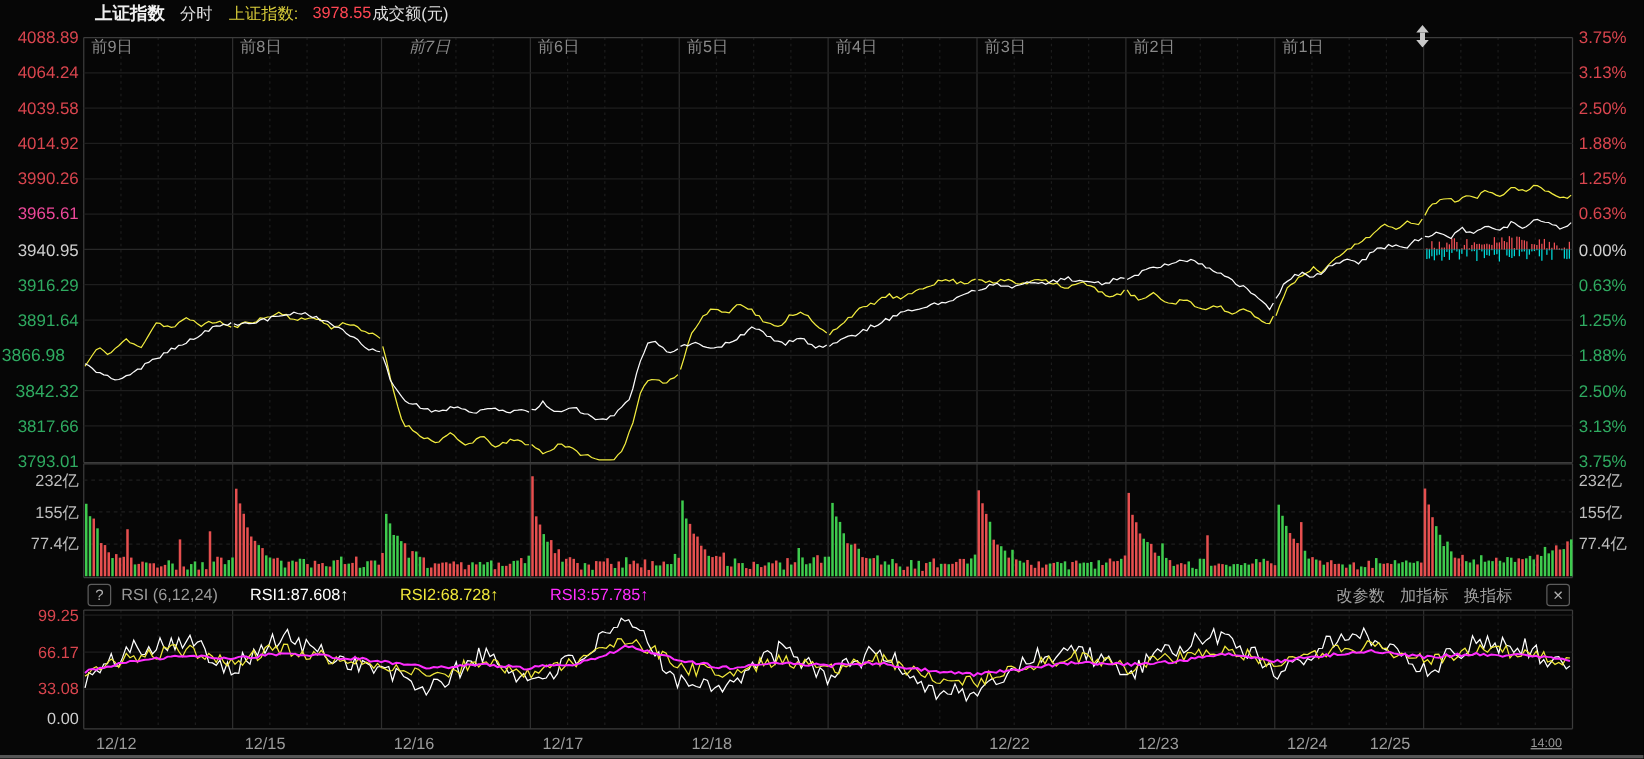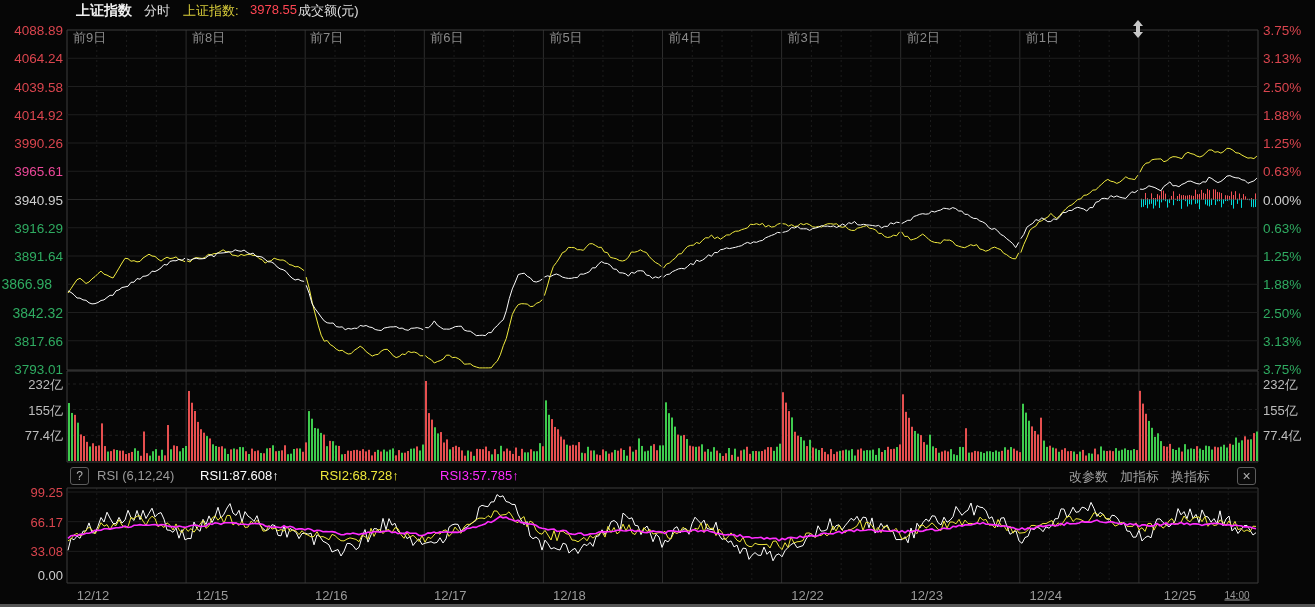--- a/index.html
+++ b/index.html
@@ -747,21 +747,21 @@
       <div class="lbl vc" style="left: 1263px; top: 227.75px; color: rgb(47, 171, 97); font-size: 13.5px;">0.63%</div>
       <div class="lbl vc" style="left: 1263px; top: 256px; color: rgb(47, 171, 97); font-size: 13.5px;">1.25%</div>
       <div class="lbl vc" style="left: 1263px; top: 284.25px; color: rgb(47, 171, 97); font-size: 13.5px;">1.88%</div>
       <div class="lbl vc" style="left: 1263px; top: 312.5px; color: rgb(47, 171, 97); font-size: 13.5px;">2.50%</div>
       <div class="lbl vc" style="left: 1263px; top: 340.75px; color: rgb(47, 171, 97); font-size: 13.5px;">3.13%</div>
       <div class="lbl vc" style="left: 1263px; top: 369px; color: rgb(47, 171, 97); font-size: 13.5px;">3.75%</div>
     </div>
   <div id="price-day-labels">
       <div class="lbl vc" style="left: 73px; top: 37px; color: rgb(138, 138, 138); font-size: 13px;">前9日</div>
       <div class="lbl vc" style="left: 192.1px; top: 37px; color: rgb(138, 138, 138); font-size: 13px;">前8日</div>
-      <div class="lbl vc" style="left: 310px; top: 37px; color: rgb(138, 138, 138); font-size: 13px;">前7日</div>
+      <div class="lbl vc" style="left: 327px; top: 37px; color: rgb(138, 138, 138); font-size: 13px; font-style: italic;">前7日</div>
       <div class="lbl vc" style="left: 430.3px; top: 37px; color: rgb(138, 138, 138); font-size: 13px;">前6日</div>
       <div class="lbl vc" style="left: 549.4px; top: 37px; color: rgb(138, 138, 138); font-size: 13px;">前5日</div>
       <div class="lbl vc" style="left: 668.5px; top: 37px; color: rgb(138, 138, 138); font-size: 13px;">前4日</div>
       <div class="lbl vc" style="left: 787.6px; top: 37px; color: rgb(138, 138, 138); font-size: 13px;">前3日</div>
       <div class="lbl vc" style="left: 906.7px; top: 37px; color: rgb(138, 138, 138); font-size: 13px;">前2日</div>
       <div class="lbl vc" style="left: 1025.8px; top: 37px; color: rgb(138, 138, 138); font-size: 13px;">前1日</div>
     </div>
   <div id="vol-axis-left">
       <div class="lbl rvc" style="left: 63px; top: 384px; color: rgb(189, 189, 189); font-size: 13px;">232亿</div>
       <div class="lbl rvc" style="left: 63px; top: 409.556px; color: rgb(189, 189, 189); font-size: 13px;">155亿</div>
@@ -781,21 +781,21 @@
   <div id="time-axis">
       <div class="lbl cvc" style="left: 93px; top: 595px; color: rgb(155, 155, 155); font-size: 13px;">12/12</div>
       <div class="lbl cvc" style="left: 212.1px; top: 595px; color: rgb(155, 155, 155); font-size: 13px;">12/15</div>
       <div class="lbl cvc" style="left: 331.2px; top: 595px; color: rgb(155, 155, 155); font-size: 13px;">12/16</div>
       <div class="lbl cvc" style="left: 450.3px; top: 595px; color: rgb(155, 155, 155); font-size: 13px;">12/17</div>
       <div class="lbl cvc" style="left: 569.4px; top: 595px; color: rgb(155, 155, 155); font-size: 13px;">12/18</div>
       <div class="lbl cvc" style="left: 688.5px; top: 595px; color: rgb(155, 155, 155); font-size: 13px; margin-top: 38px;">12/19</div>
       <div class="lbl cvc" style="left: 807.6px; top: 595px; color: rgb(155, 155, 155); font-size: 13px;">12/22</div>
       <div class="lbl cvc" style="left: 926.7px; top: 595px; color: rgb(155, 155, 155); font-size: 13px;">12/23</div>
       <div class="lbl cvc" style="left: 1045.8px; top: 595px; color: rgb(155, 155, 155); font-size: 13px;">12/24</div>
-      <div class="lbl cvc" style="left: 1180px; top: 595px; color: rgb(155, 155, 155); font-size: 13px;">12/25</div>
+      <div class="lbl cvc" style="left: 1112px; top: 595px; color: rgb(155, 155, 155); font-size: 13px;">12/25</div>
       <div class="lbl cvc" style="left: 1237px; top: 595px; color: rgb(155, 155, 155); font-size: 10px; text-decoration: underline;">14:00</div>
     </div>
 
   <div style="position:absolute;left:0;top:464px;width:1315px;height:24px;">
     <div class="btnbox" style="left:70px;top:3px;width:19px;height:18px;line-height:17px;">?</div>
     <span class="lbl" style="left:97px;top:4px;color:#9a9a9a;">RSI (6,12,24)</span>
     <span class="lbl" style="left:200px;top:4px;color:#ffffff;">RSI1:87.608↑</span>
     <span class="lbl" style="left:320px;top:4px;color:#efe73a;">RSI2:68.728↑</span>
     <span class="lbl" style="left:440px;top:4px;color:#ff2dff;">RSI3:57.785↑</span>
     <span class="txtbtn" style="left:1069px;top:4px;">改参数</span>

